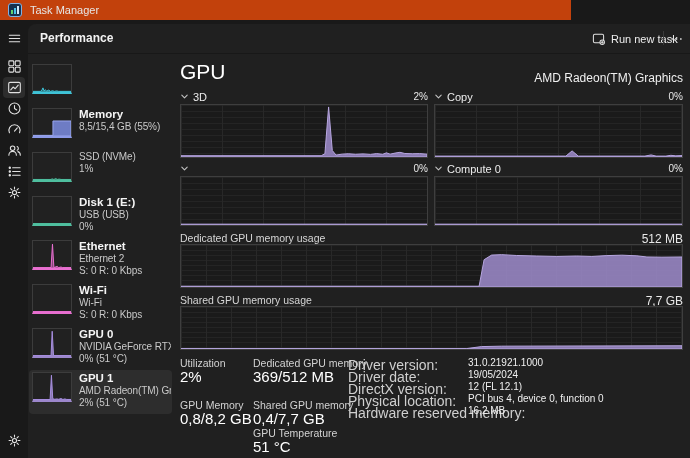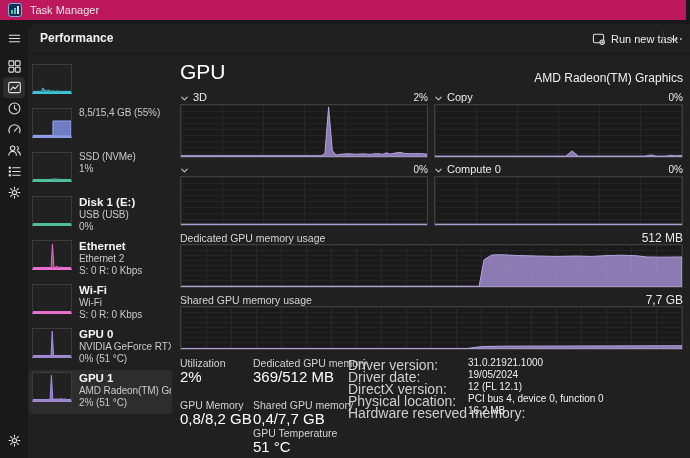--- a/index.html
+++ b/index.html
@@ -1,20 +1,20 @@
 <!DOCTYPE html>
 <html><head>
 <meta charset="utf-8">
 <style>
   *{box-sizing:border-box;margin:0;padding:0}
   html,body{width:690px;height:458px;overflow:hidden}
   body{background:#191919;font-family:"Liberation Sans",sans-serif;color:#fff;position:relative}
 
   
-  .titlebar{position:absolute;left:0;top:0;width:686px;height:20px;background:#be185d}
+  .titlebar{position:absolute;left:0;top:0;width:571px;height:20px;background:#c2410c}
   .tb-icon{position:absolute;left:8px;top:3px;width:14px;height:14px}
   .tb-title{position:absolute;left:30px;top:3px;font-size:11px;color:#e6e6e6;line-height:14px}
 
   
   .card{position:absolute;left:28px;top:24px;right:0;bottom:0;background:#202020;border-top-left-radius:8px}
   .head-divider{position:absolute;left:28px;top:53px;right:0;height:1px;background:#181818}
 
   
   .rail-btn{position:absolute;left:3px;width:22px;height:21px;display:flex;align-items:center;justify-content:center;border-radius:4px;cursor:pointer}
   .rail-btn.selected{background:#2d2d2d}
@@ -43,25 +43,25 @@
   .fill-net{fill:rgba(232,111,208,.5);stroke:#e86fd0;stroke-width:1}
   .fill-gpu{fill:rgba(155,137,201,.85);stroke:#a78ee0;stroke-width:1}
   .side-text{position:absolute;left:50px;top:1px;width:92px;overflow:hidden}
   .side-title{font-size:11.5px;font-weight:700;line-height:14px;color:#f5f5f5;white-space:nowrap}
   .side-sub{font-size:10px;line-height:12px;color:#c9c9c9;white-space:nowrap;letter-spacing:-0.1px}
 
   
   .gpu-title{position:absolute;left:180px;top:60px;font-size:21px;font-weight:400;color:#fff}
   .gpu-device{position:absolute;left:380px;top:71px;width:303px;text-align:right;font-size:12px;color:#f0f0f0}
 
-  .eng-head{position:absolute;height:13px;display:flex;align-items:flex-end;font-size:11px;color:#ececec;cursor:pointer}
+  .eng-head{position:absolute;height:13px;display:flex;align-items:center;font-size:11px;color:#ececec;cursor:pointer}
   .eng-head svg{margin-right:4px;stroke:#c3c3c3;fill:none;stroke-width:1.2;stroke-linecap:round;stroke-linejoin:round}
   .eng-pct{margin-left:auto;font-size:10px;color:#e8e8e8}
 
-  .mem-head{position:absolute;height:12px;display:flex;align-items:center;font-size:10.5px;color:#d6d6d6}
+  .mem-head{position:absolute;height:12px;display:flex;align-items:flex-start;font-size:10.5px;color:#d6d6d6}
   .mem-val{margin-left:auto;font-size:12px;color:#e8e8e8}
 
   .chart{position:absolute;background:#1a1a1a;border:1px solid #3e3e3e;overflow:hidden}
   .chart svg{position:absolute;left:0;top:0;width:100%;height:100%}
   .grid-eng{background-image:
     repeating-linear-gradient(to right,#282828 0 1px,transparent 1px 41px),
     repeating-linear-gradient(to bottom,#242424 0 1px,transparent 1px 6px)}
   .grid-mem{background-image:
     repeating-linear-gradient(to right,#282828 0 1px,transparent 1px 25px),
     repeating-linear-gradient(to bottom,#242424 0 1px,transparent 1px 5px)}
@@ -171,20 +171,21 @@
       </svg>
     </div>
 </div>
 <div class="side-item" style="top:106px">
   <div class="mini b-mem">
       <svg viewBox="0 0 40 30" preserveAspectRatio="none">
         <polygon class="fill-mem" vector-effect="non-scaling-stroke" points="0,29.3 21,29.3 21,13.3 40,13.3 40,30 0,30"></polygon>
       </svg>
     </div>
   <div class="side-text">
+      <div class="side-title">Memory</div>
       <div class="side-sub">8,5/15,4 GB (55%)</div>
     </div>
 </div>
 <div class="side-item" style="top:150px">
   <div class="mini b-disk">
       <svg viewBox="0 0 40 30" preserveAspectRatio="none">
         <polygon class="fill-disk" vector-effect="non-scaling-stroke" points="0,29.4 19,29.4 20,28.7 22,29.4 24,28.4 25.5,29.4 27.5,29 29.5,29.4 40,29.4 40,30 0,30"></polygon>
       </svg>
     </div>
   <div class="side-text">

